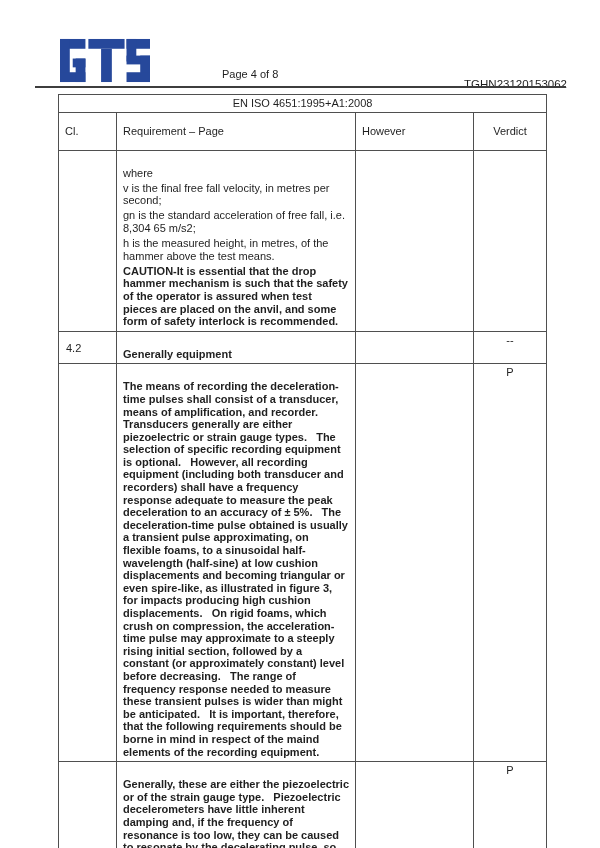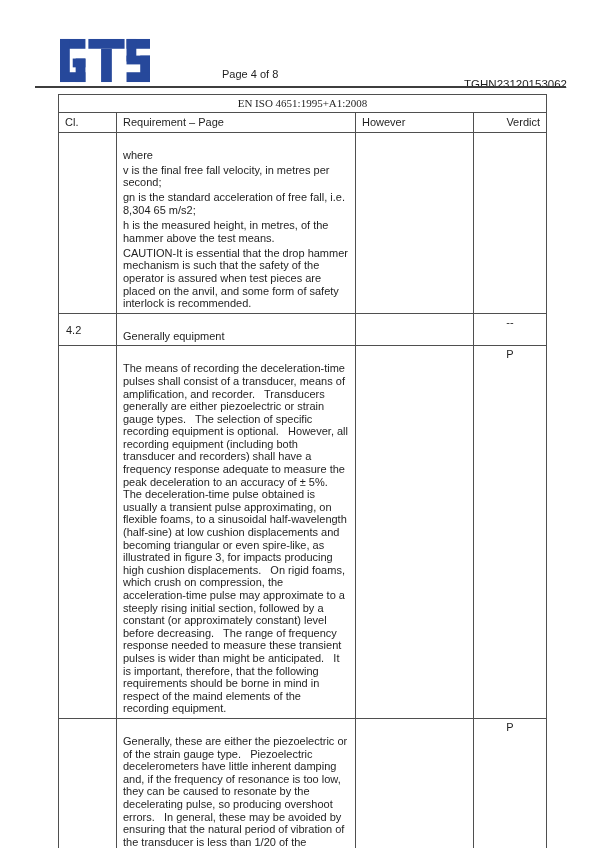--- a/index.html
+++ b/index.html
@@ -10,28 +10,28 @@
   .logo{position:absolute;left:60px;top:37px;width:90px;height:47px;}
   .page-num{position:absolute;left:222px;top:68px;font-size:11px;}
   .report-no{position:absolute;right:33px;top:68px;font-size:11.5px;margin-top:10px;}
   .header-rule{position:absolute;left:35px;top:86px;width:531px;height:2px;background:#3d3d3d;}
   table.doc-table{
     position:absolute;left:58px;top:94px;width:488px;
     border-collapse:collapse;table-layout:fixed;
     font-size:11px;line-height:12.6px;
   }
   .doc-table td{border:1px solid #4f4f4f;vertical-align:top;}
-  td.title-cell{text-align:center;padding:2px 0;font-family:Liberation Serif, serif;}
-  tr.col-head td{padding:3px 6px;height:13px;}
+  td.title-cell{text-align:center;padding:2px 0;}
+  tr.col-head td{padding:12px 6px;height:13px;}
   td.col-cl{padding-left:7px;}
-  td.col-ver{text-align:right;}
+  td.col-ver{text-align:center;}
   td.cl{padding:10px 4px 2px 7px;}
   td.req{padding:16px 6px 3px 6px;}
   td.req p{margin:0 0 2.5px 0;white-space:pre-wrap;overflow-wrap:break-word;}
-  td.req p:last-child{margin-bottom:0;}
+  td.req p:last-child{margin-bottom:0;font-weight:bold;}
   td.res{padding:2px 5px;}
   td.ver{text-align:center;padding:2px 3px;}
 </style>
 </head>
 <body>
 
 <div class="sheet">
 
   <div class="logo">
     <svg width="90" height="47" viewBox="0 0 92 46" xmlns="http://www.w3.org/2000/svg">

